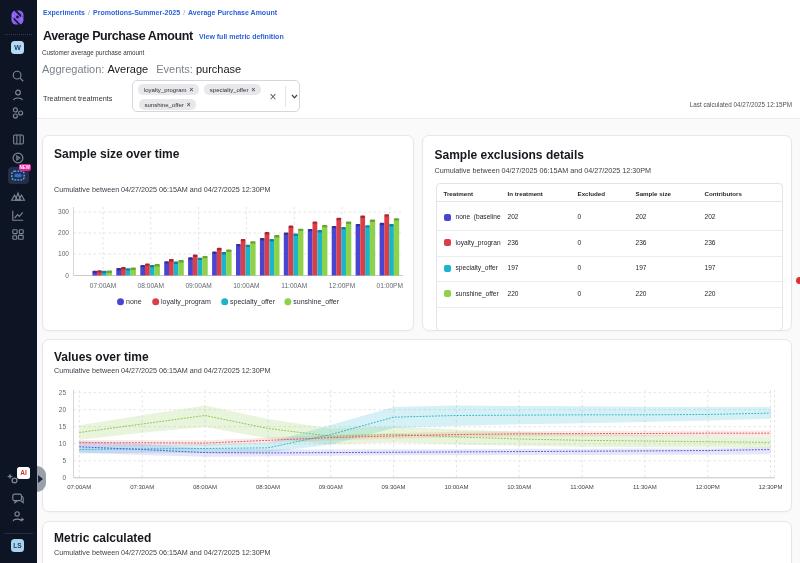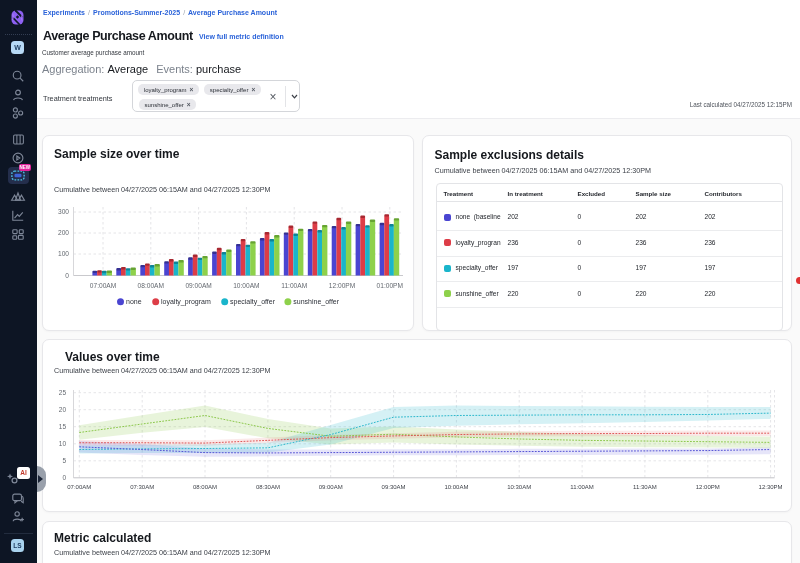--- a/index.html
+++ b/index.html
@@ -316,21 +316,21 @@
         <div class="abs" style="left:71px;top:106.3px">220</div>
         <div class="abs" style="left:141px;top:106.3px">0</div>
         <div class="abs" style="left:199px;top:106.3px">220</div>
         <div class="abs" style="left:268px;top:106.3px">220</div>
     </div>
   </div>
 
   <div class="abs" style="left:796px;top:277px;width:7px;height:7px;border-radius:50%;background:#e03131"></div>
 
   <div class="card" style="left:42px;top:339px;width:750px;height:173px">
-    <div class="abs ct" style="left:22px;top:10px">Values over time</div>
+    <div class="abs ct" style="left:11px;top:10px">Values over time</div>
     <div class="abs cs" style="left:11px;top:26px">Cumulative between 04/27/2025 06:15AM and 04/27/2025 12:30PM</div>
     <svg width="750" height="173" viewBox="0 0 750 173" style="position:absolute;left:0;top:0;font-family:'Liberation Sans',sans-serif">
         <line x1="30.5" y1="52.7" x2="730" y2="52.7" stroke="#e5e5e8" stroke-width="1" stroke-dasharray="2.5 2.5"></line>
         <line x1="30.5" y1="69.7" x2="730" y2="69.7" stroke="#e5e5e8" stroke-width="1" stroke-dasharray="2.5 2.5"></line>
         <line x1="30.5" y1="86.7" x2="730" y2="86.7" stroke="#e5e5e8" stroke-width="1" stroke-dasharray="2.5 2.5"></line>
         <line x1="30.5" y1="103.8" x2="730" y2="103.8" stroke="#e5e5e8" stroke-width="1" stroke-dasharray="2.5 2.5"></line>
         <line x1="30.5" y1="120.8" x2="730" y2="120.8" stroke="#e5e5e8" stroke-width="1" stroke-dasharray="2.5 2.5"></line>
         <line x1="36.3" y1="50" x2="36.3" y2="137.8" stroke="#e5e5e8" stroke-width="1" stroke-dasharray="2.5 2.5"></line>
         <line x1="99.2" y1="50" x2="99.2" y2="137.8" stroke="#e5e5e8" stroke-width="1" stroke-dasharray="2.5 2.5"></line>
         <line x1="162.0" y1="50" x2="162.0" y2="137.8" stroke="#e5e5e8" stroke-width="1" stroke-dasharray="2.5 2.5"></line>

